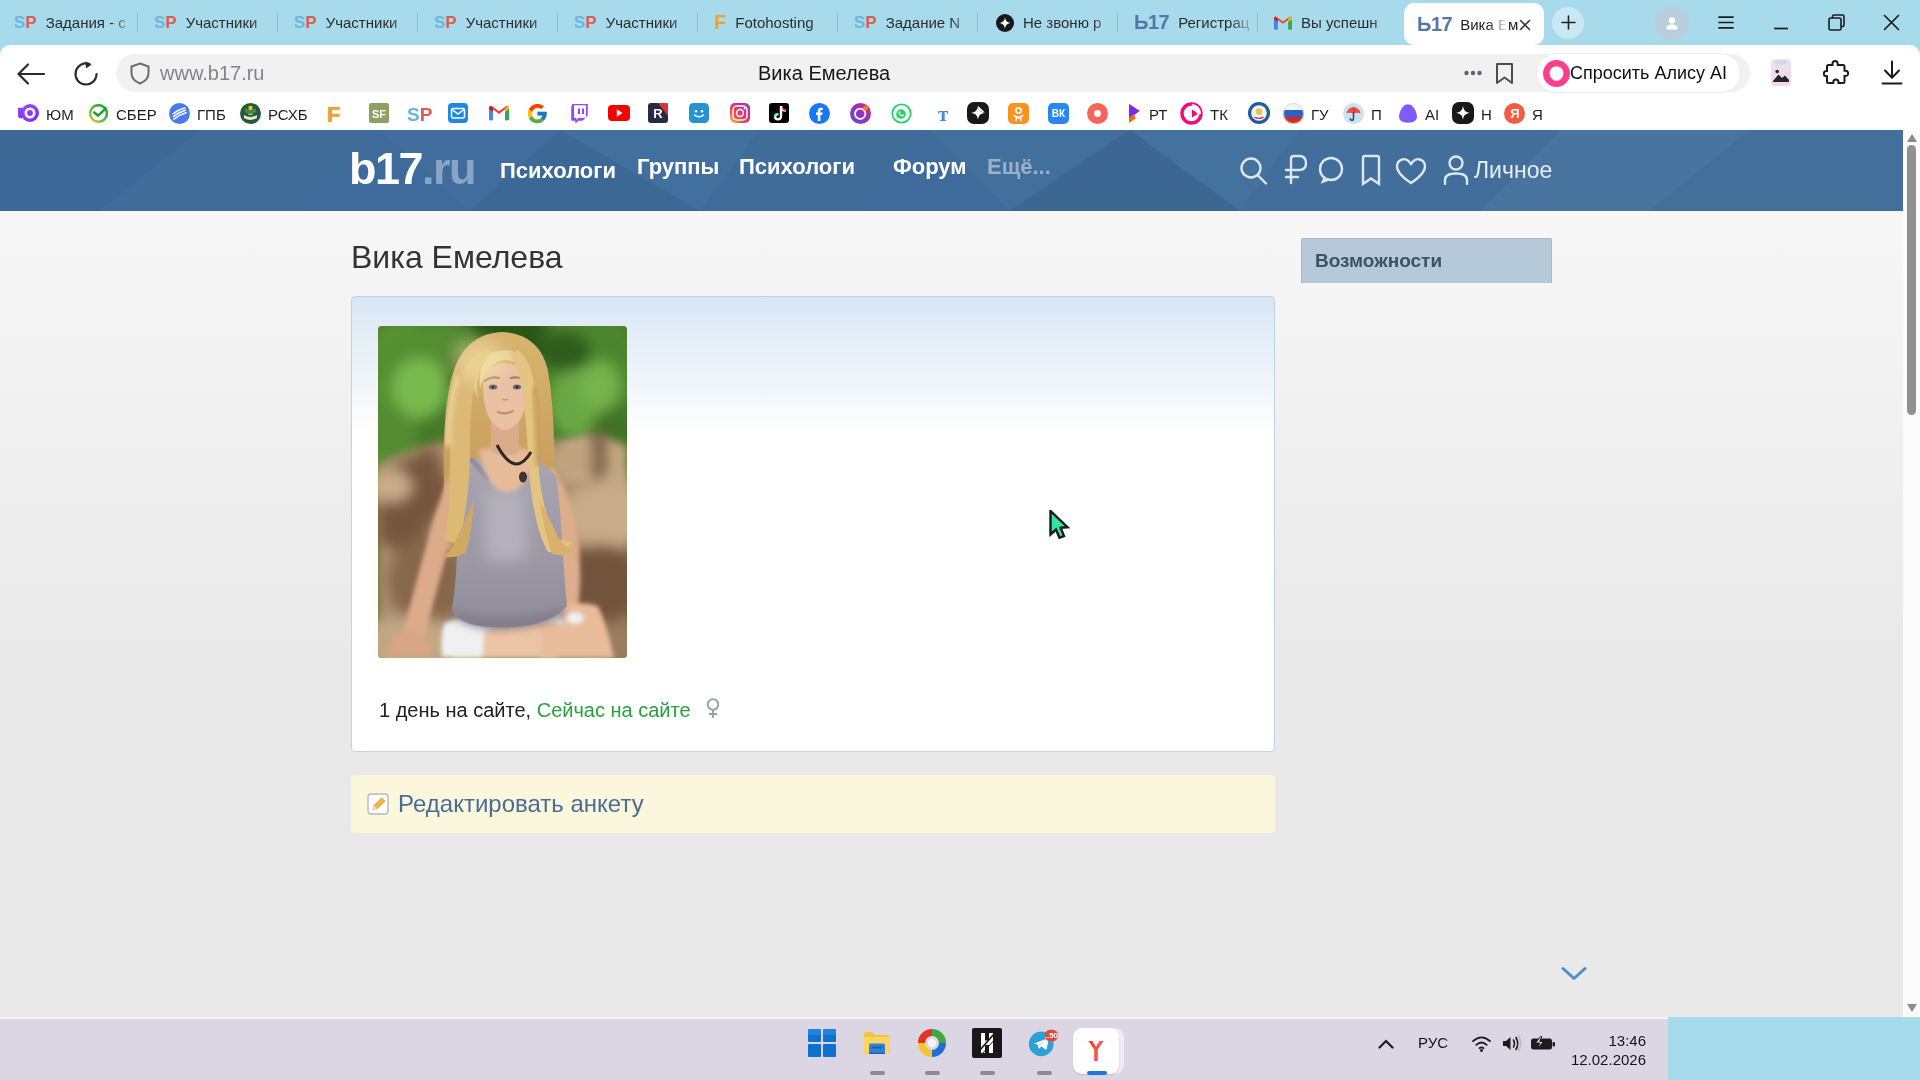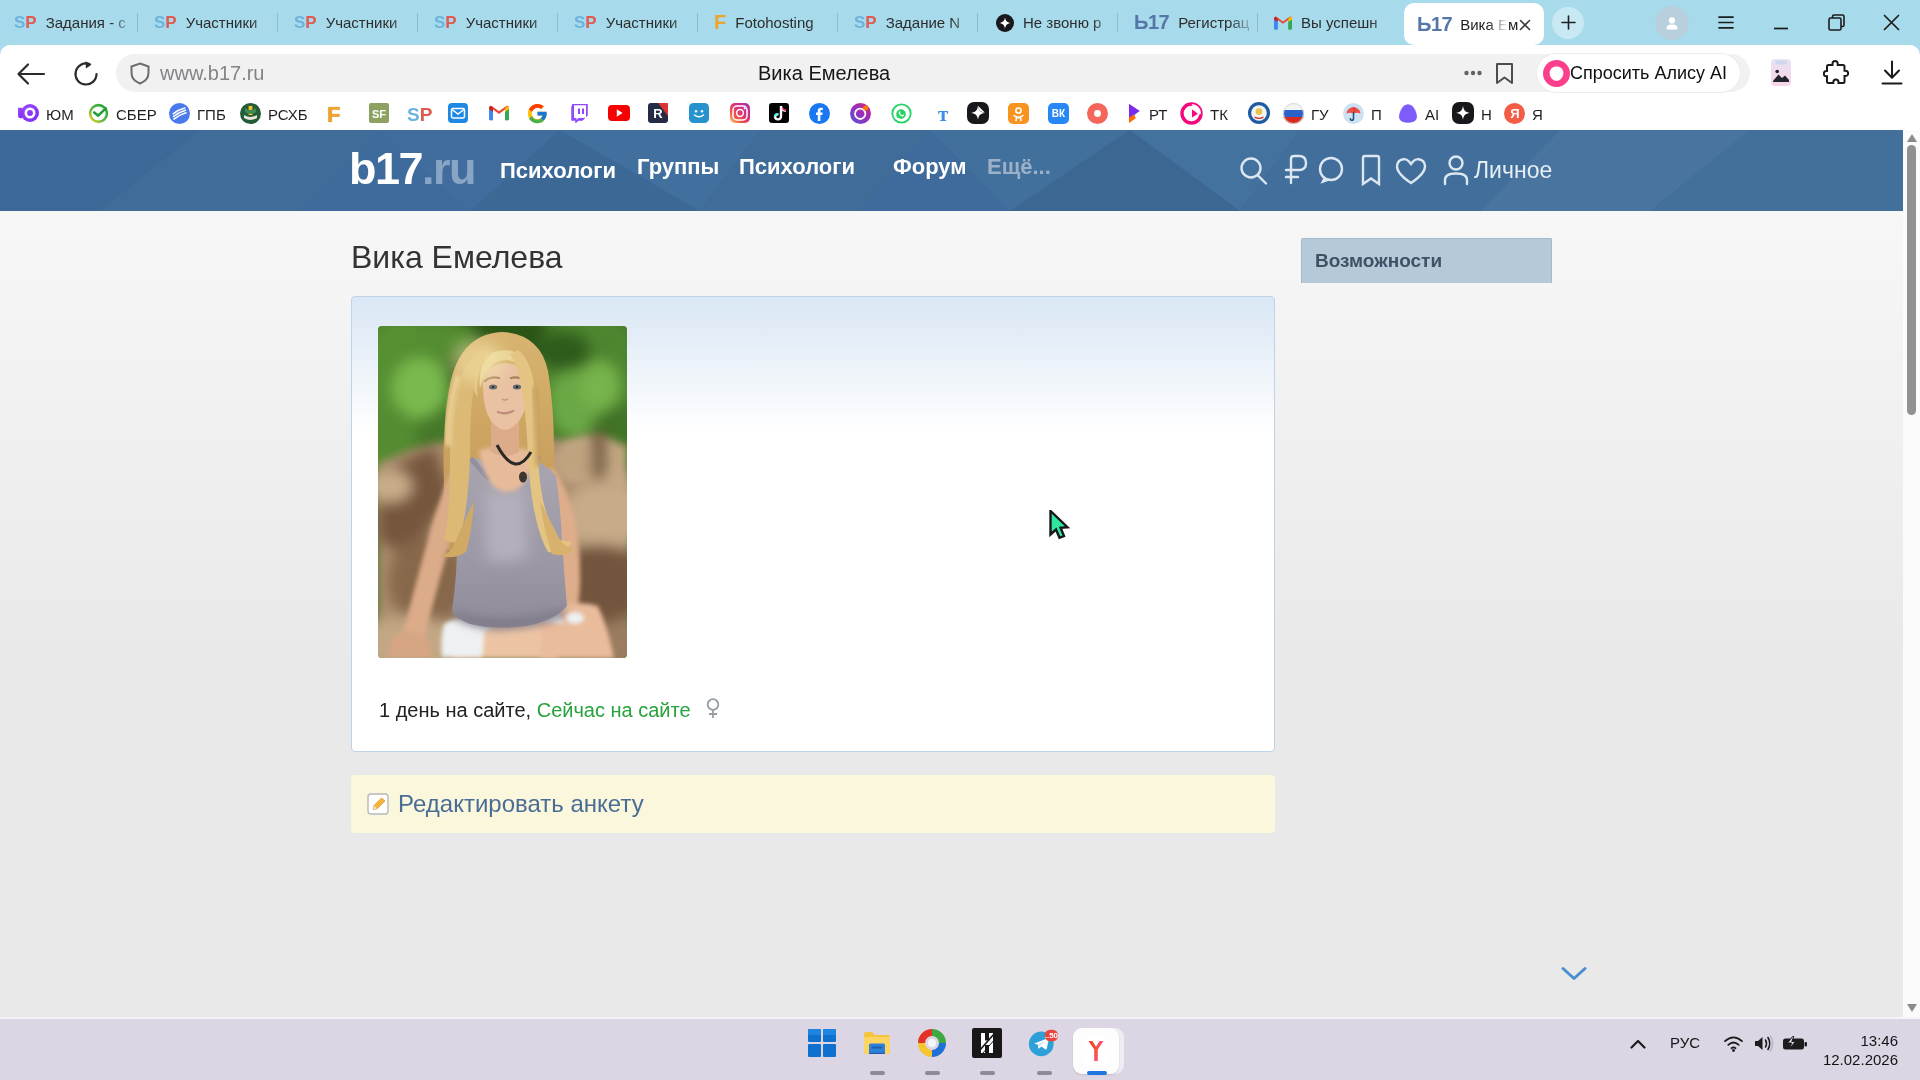--- a/index.html
+++ b/index.html
@@ -40,21 +40,21 @@
 #sidebar{position:absolute;left:1301px;top:27px;width:251px;}
 #sbhead{height:45px;background:#b6c9d9;border:1px solid #a3b9cc;border-bottom:none;border-radius:2px 2px 0 0;display:flex;align-items:center;padding-left:13px;font-size:19px;font-weight:700;color:#3f5166;}
 #sbbody{background:#fff;box-shadow:0 2px 3px rgba(0,0,0,.18);padding:7px 0 8px 13px;}
 .sbitem{display:flex;align-items:center;height:40px;font-size:19px;}
 .sbitem .txt{margin-left:9px;}
 .blue{color:#3a6ea0;}
 
 #scroll{position:absolute;left:1903px;top:130px;width:17px;height:887px;background:#fbfbfb;}
 #thumb{position:absolute;left:4px;top:15px;width:9px;height:270px;background:#919191;border-radius:5px;}
 
-#taskbar{position:absolute;left:0;top:1017px;width:1920px;height:63px;background:#dcd6e4;border-top:2px solid #f6f3f8;}
+#taskbar{position:absolute;left:0;top:1017px;width:1668px;height:63px;background:#dcd6e4;border-top:2px solid #f6f3f8;}
 .tbi{position:absolute;top:9px;width:30px;height:30px;}
 .dash{position:absolute;top:52px;width:15px;height:4px;border-radius:2px;background:#8d8a94;}
 #tray{position:absolute;right:0;top:0;height:63px;}
 </style></head>
 <body>
 <div id="screen">
 
   <div id="tabbar">
     <div class="tab" style="left:14px;width:122px;"><span class="ti sp"><b>S</b><i>P</i></span>Задания - с<div class="fadeR"></div></div>
     <div class="tsep" style="left:137px;"></div>

